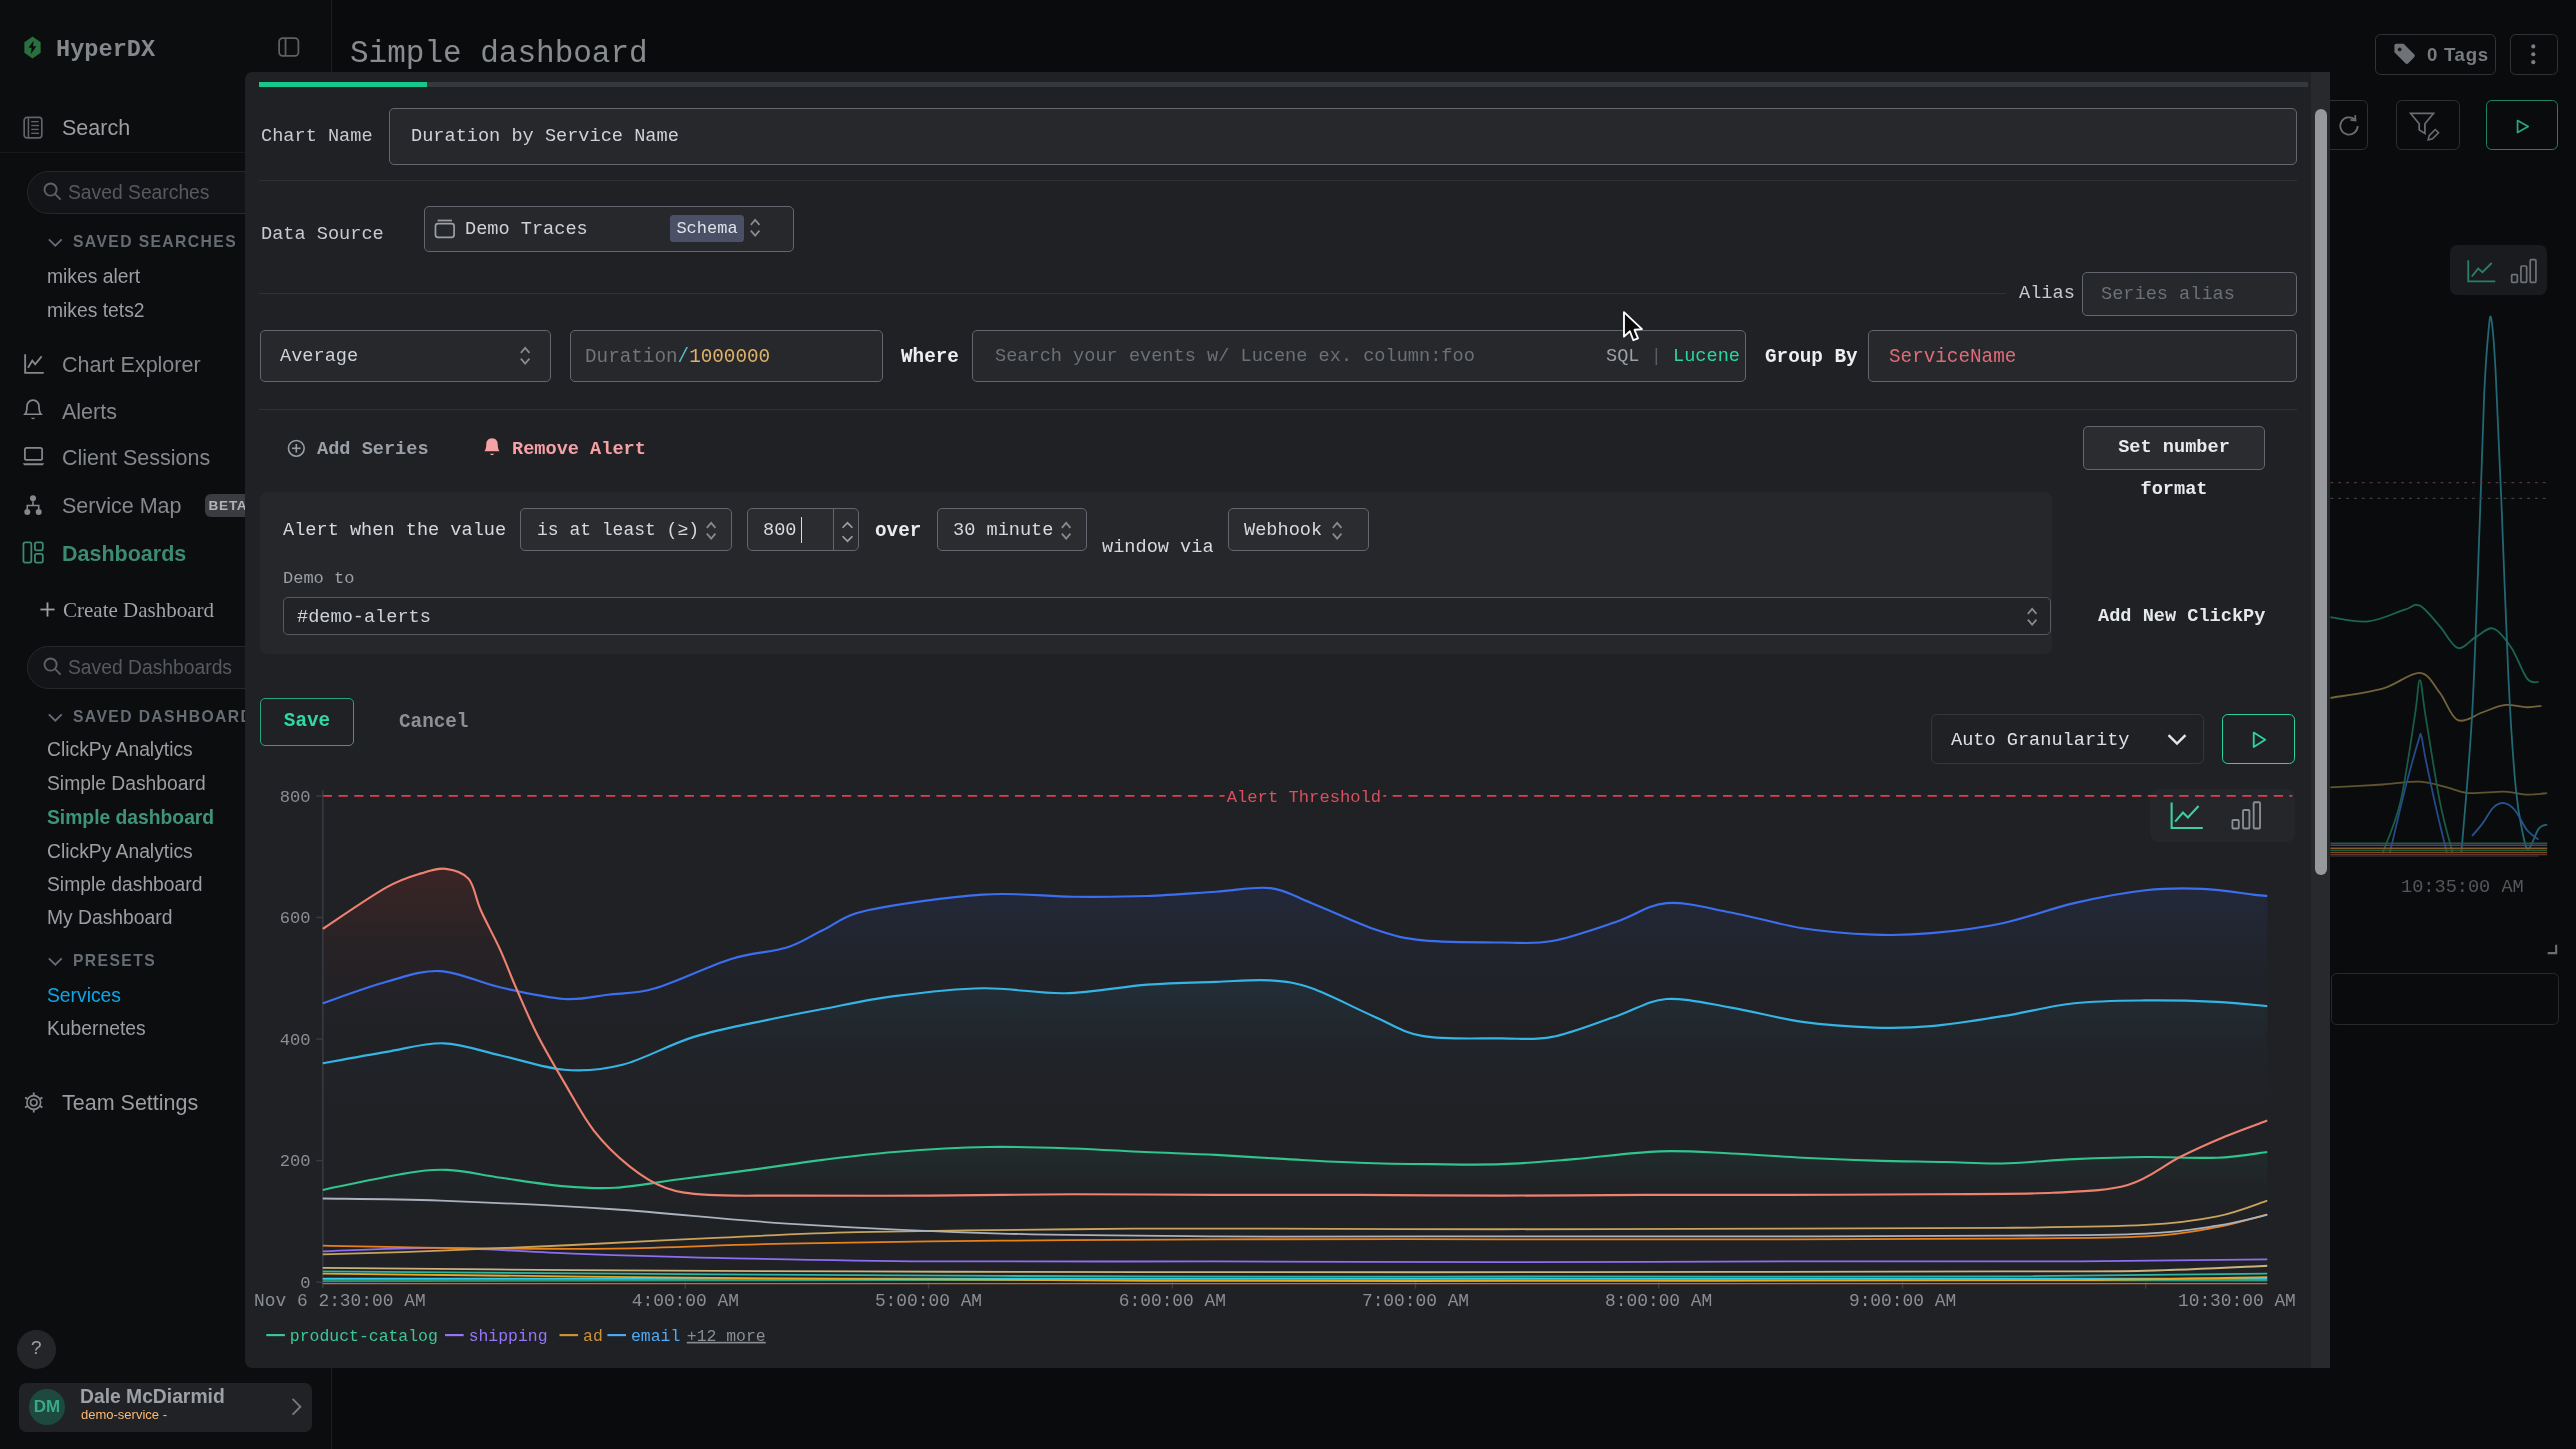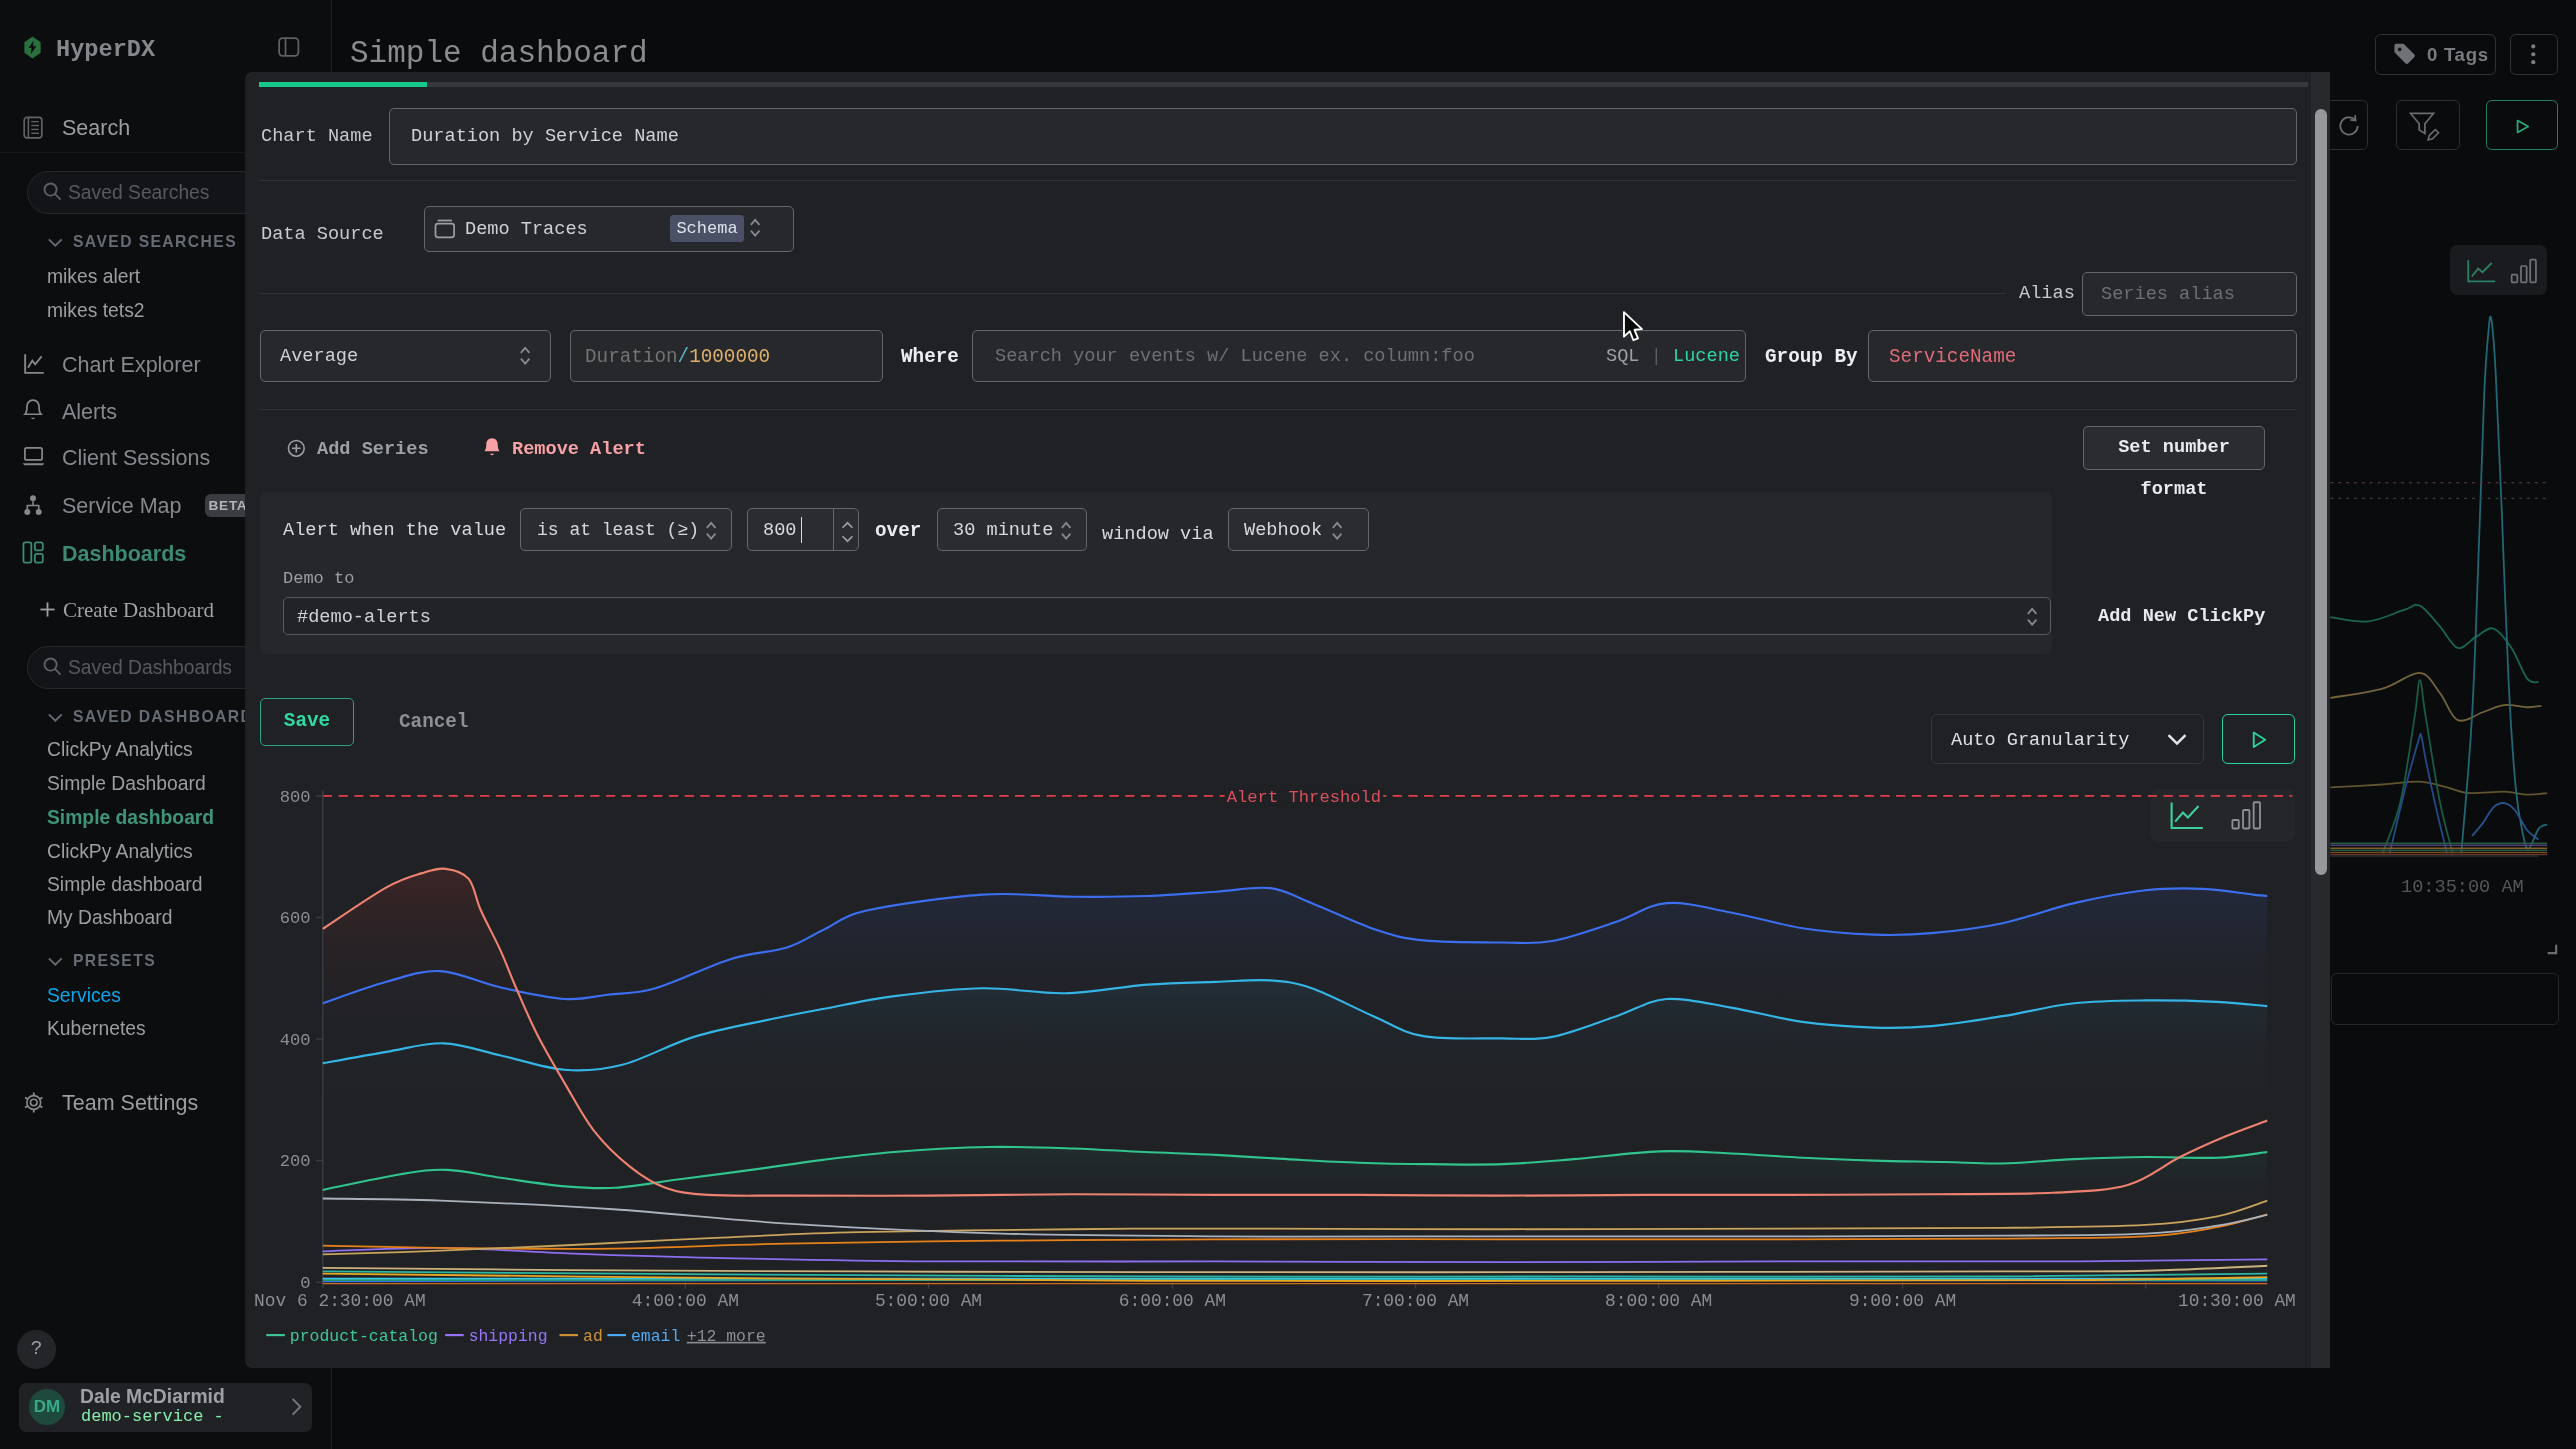--- a/index.html
+++ b/index.html
@@ -33,21 +33,21 @@
 <div class="a" style="left:47px;top:874px;font-size:19.3px;color:#9b9ea2;z-index:2;font-family:Liberation Sans,sans-serif">Simple dashboard</div>
 <div class="a" style="left:47px;top:907px;font-size:19.3px;color:#9b9ea2;z-index:2;font-family:Liberation Sans,sans-serif">My Dashboard</div>
 <div class="a" style="left:73px;top:952px;font-size:15.7px;font-weight:bold;letter-spacing:1.4px;color:#666c74;z-index:2;font-family:Liberation Sans,sans-serif">PRESETS</div>
 <div class="a" style="left:47px;top:985px;font-size:19.3px;color:#0ea5e9;z-index:2;font-family:Liberation Sans,sans-serif">Services</div>
 <div class="a" style="left:47px;top:1018px;font-size:19.3px;color:#9b9ea2;z-index:2;font-family:Liberation Sans,sans-serif">Kubernetes</div>
 <div class="a" style="left:62px;top:1091px;font-size:21.5px;color:#9b9ea2;z-index:2;font-family:Liberation Sans,sans-serif">Team Settings</div>
 <div class="a" style="left:17px;top:1330px;width:39px;height:39px;border-radius:19.3px;background:#232528;z-index:2;text-align:center;line-height:39px;font-size:19.3px;color:#9b9ea2">?</div>
 <div class="a" style="left:18.6px;top:1383px;width:293px;height:49px;border-radius:7.2px;background:#212226;z-index:2"></div>
 <div class="a" style="left:29px;top:1389px;width:36px;height:36px;border-radius:18.6px;background:#1e4a3e;z-index:3;text-align:center;line-height:36px;font-size:17px;font-weight:bold;color:#3aa98a;font-family:Liberation Sans,sans-serif">DM</div>
 <div class="a" style="left:80px;top:1386px;font-size:19.3px;font-weight:bold;color:#9da0a5;z-index:3;font-family:Liberation Sans,sans-serif">Dale McDiarmid</div>
-<div class="a" style="left:81px;top:1407px;font-size:17px;color:#86efac;z-index:3;font-family:Liberation Mono, monospace">demo-service -</div>
+<div class="a" style="left:81px;top:1407px;font-size:13px;color:#fdba74;z-index:3;font-family:Liberation Sans, sans-serif">demo-service -</div>
 <div class="a" style="left:350px;top:36px;font-size:31px;color:#888b8f;z-index:2">Simple dashboard</div>
 <div class="a" style="left:2375px;top:34px;width:121px;height:41px;border:1.4px solid #303338;border-radius:5.7px;z-index:2"></div>
 <div class="a" style="left:2427px;top:44px;font-size:18.6px;font-weight:bold;color:#787c81;z-index:2;font-family:Liberation Sans,sans-serif;letter-spacing:0.7px">0 Tags</div>
 <div class="a" style="left:2510px;top:34px;width:48px;height:41px;border:1.4px solid #303338;border-radius:5.7px;z-index:2"></div>
 <div class="a" style="left:2304px;top:100px;width:64px;height:50px;border:1.4px solid #2c2f33;border-radius:5.7px;z-index:1"></div>
 <div class="a" style="left:2396px;top:100px;width:64px;height:50px;border:1.4px solid #2c2f33;border-radius:5.7px;z-index:1"></div>
 <div class="a" style="left:2486px;top:100px;width:72px;height:50px;border:1.4px solid #20815f;border-radius:5.7px;z-index:1"></div>
 <div class="a" style="left:2450px;top:245px;width:97px;height:50px;background:#191b1e;border-radius:7.2px;z-index:0"></div>
 <svg style="position:absolute;left:2318px;top:308px;z-index:1" width="258" height="601" viewBox="3240 430 360 840">
     <path d="M3257.0,862.0C3265.8,863.0 3292.8,869.7 3310.0,868.0C3327.2,866.3 3348.0,855.7 3360.0,852.0C3372.0,848.3 3373.7,842.2 3382.0,846.0C3390.3,849.8 3401.2,865.2 3410.0,875.0C3418.8,884.8 3426.7,902.5 3435.0,905.0C3443.3,907.5 3451.7,894.5 3460.0,890.0C3468.3,885.5 3476.7,875.5 3485.0,878.0C3493.3,880.5 3502.2,893.3 3510.0,905.0C3517.8,916.7 3525.7,940.0 3532.0,948.0C3538.3,956.0 3545.3,952.2 3548.0,953.0" fill="none" stroke="#1a6553" stroke-width="2.5"></path>
@@ -105,21 +105,21 @@
 <div class="a" style="left:283px;top:520px;font-size:18.6px;color:#d6d9de;z-index:6">Alert when the value</div>
 <div class="a" style="left:520px;top:508px;width:212px;height:43px;background:#2b2c30;border:1.4px solid #62666f;border-radius:5px;z-index:6"></div>
 <div class="a" style="left:537px;top:520px;font-size:18px;color:#d6d9de;z-index:7">is at least (≥)</div>
 <div class="a" style="left:747px;top:508px;width:112px;height:43px;background:#2b2c30;border:1.4px solid #62666f;border-radius:5px;z-index:6"></div>
 <div class="a" style="left:763px;top:520px;font-size:18.6px;color:#d6d9de;z-index:7">800</div>
 <div class="a" style="left:801px;top:517px;width:1.4px;height:26px;background:#d9dcdf;z-index:7"></div>
 <div class="a" style="left:833px;top:508px;width:1.4px;height:43px;background:#62666f;z-index:7"></div>
 <div class="a" style="left:875px;top:520px;font-size:19.3px;font-weight:bold;color:#e9ebee;z-index:6">over</div>
 <div class="a" style="left:937px;top:508px;width:150px;height:43px;background:#2b2c30;border:1.4px solid #62666f;border-radius:5px;z-index:6"></div>
 <div class="a" style="left:953px;top:520px;font-size:18.6px;color:#d6d9de;z-index:7">30 minute</div>
-<div class="a" style="left:1102px;top:524px;font-size:18.6px;color:#d6d9de;z-index:6">window via</div>
+<div class="a" style="left:1102px;top:537px;font-size:18.6px;color:#d6d9de;z-index:6">window via</div>
 <div class="a" style="left:1228px;top:508px;width:141px;height:43px;background:#2b2c30;border:1.4px solid #62666f;border-radius:5px;z-index:6"></div>
 <div class="a" style="left:1244px;top:520px;font-size:18.6px;color:#d6d9de;z-index:7">Webhook</div>
 <div class="a" style="left:283px;top:569px;font-size:17px;color:#9aa0a6;z-index:6">Demo to</div>
 <div class="a" style="left:283px;top:597px;width:1768px;height:38px;background:#222327;border:1.4px solid #565a62;border-radius:5px;z-index:6"></div>
 <div class="a" style="left:297px;top:607px;font-size:18.6px;color:#ced2d8;z-index:7">#demo-alerts</div>
 <div class="a" style="left:2098px;top:606px;font-size:18.6px;font-weight:bold;color:#e6e9ec;z-index:5">Add New ClickPy</div>
 <div class="a" style="left:260px;top:698px;width:94px;height:48px;border:1.4px solid #2aa37f;border-radius:5px;z-index:5;text-align:center;line-height:45px;font-size:19.3px;font-weight:bold;color:#2fd9a2">Save</div>
 <div class="a" style="left:399px;top:711px;font-size:19.3px;font-weight:bold;color:#8c9096;z-index:5">Cancel</div>
 <div class="a" style="left:1931px;top:714px;width:273px;height:50px;border:1.4px solid #34373c;border-radius:5.7px;z-index:5"></div>
 <div class="a" style="left:1951px;top:730px;font-size:18.6px;color:#dce0e5;z-index:6">Auto Granularity</div>

